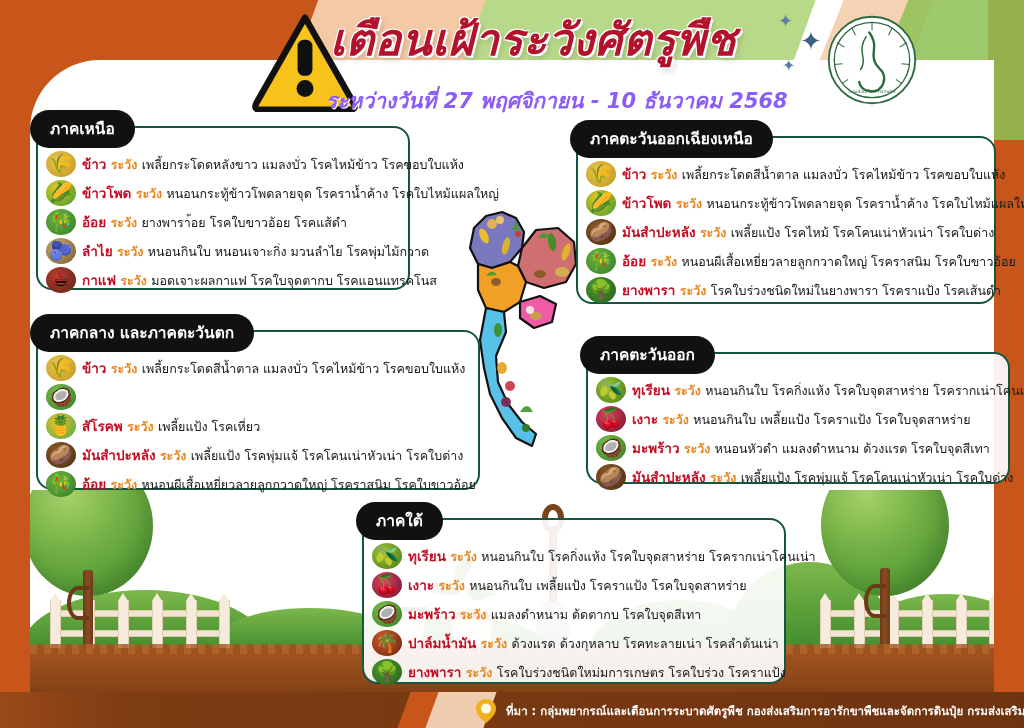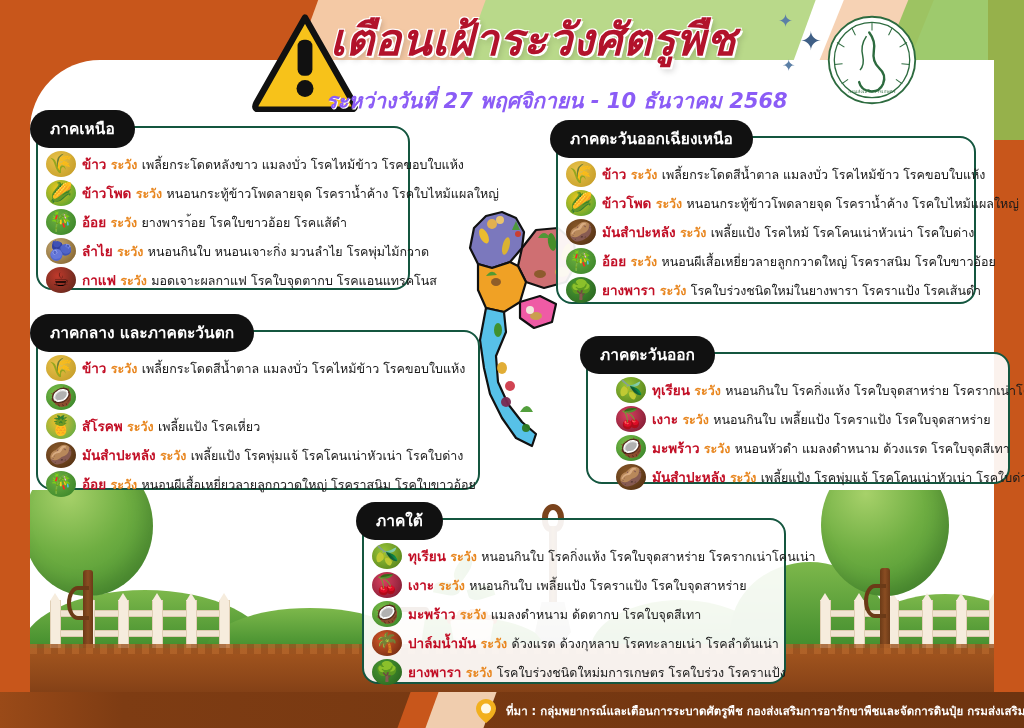--- a/index.html
+++ b/index.html
@@ -181,23 +181,23 @@
   .crop-ico {
     flex:0 0 auto; width:30px; height:26px; position:relative;
     display:flex; align-items:center; justify-content:center; font-size:19px; line-height:1;
   }
   .crop-txt { font-size:12.5px; color:#222; white-space:nowrap; }
   .crop-name { color:#c20f26; font-weight:bold; font-size:13.5px; }
   .crop-watch { color:#e8861f; font-weight:bold; }
   .crop-pests { color:#1a1a1a; }
 
   #r-north     { left:36px;  top:126px; width:374px; height:164px; }
-  #r-northeast { left:556px; top:136px; width:420px; height:168px;text-align:center; }
+  #r-northeast { left:576px; top:136px; width:420px; height:168px;text-align:center; }
   #r-central   { left:36px;  top:330px; width:444px; height:160px; }
-  #r-east      { left:586px; top:352px; width:424px; height:132px;padding-left:20px; }
+  #r-east      { left:586px; top:352px; width:424px; height:132px; }
   #r-south     { left:362px; top:518px; width:424px; height:166px; }
 
   
   .map { position:absolute; left:440px; top:190px; width:160px; height:300px; }
   .map svg { width:100%; height:100%; display:block; }
 
   
   .footer-bar {
     position:absolute; left:0; bottom:0; width:1024px; height:36px;
     background:linear-gradient(90deg,#9a4a18 0%,#7e3c13 12%,#6e3410 100%);

